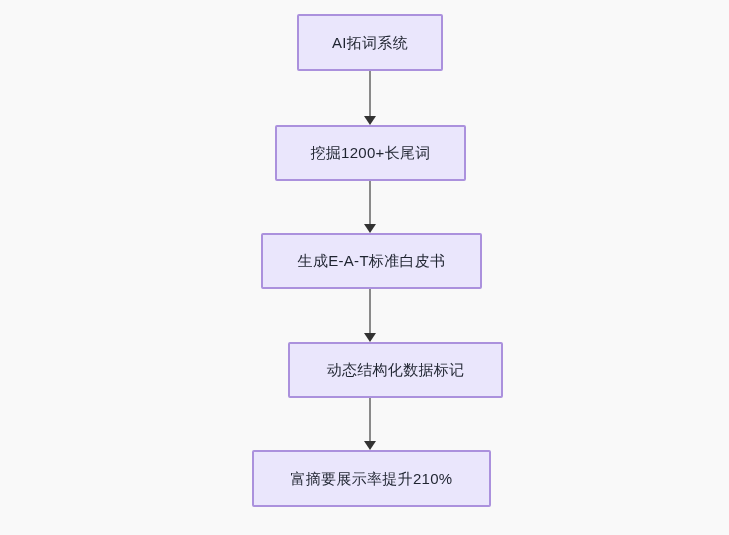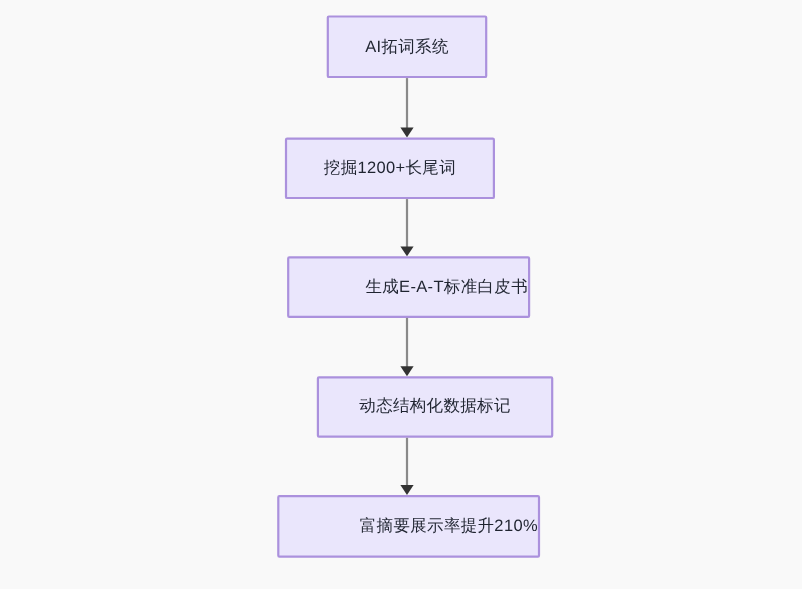--- a/index.html
+++ b/index.html
@@ -65,44 +65,44 @@
 
   <div class="node" style="left:297px; top:14px; width:146px; height:57px;">
     <span class="node-label">AI拓词系统</span>
   </div>
 
   <div class="connector" style="left:360px; top:71px; height:54px;">
     <div class="line"></div>
     <div class="head"></div>
   </div>
 
-  <div class="node" style="left:259px; top:125px; width:191px; height:56px;align-items:center;">
+  <div class="node" style="left:275px; top:125px; width:191px; height:56px;align-items:center;">
     <span class="node-label">挖掘1200+长尾词</span>
   </div>
 
   <div class="connector" style="left:360px; top:181px; height:52px;">
     <div class="line"></div>
     <div class="head"></div>
   </div>
 
-  <div class="node" style="left:261px; top:233px; width:221px; height:56px;justify-content:flex-end;">
+  <div class="node" style="left:261px; top:233px; width:221px; height:56px;">
     <span class="node-label">生成E-A-T标准白皮书</span>
   </div>
 
   <div class="connector" style="left:360px; top:289px; height:53px;">
     <div class="line"></div>
     <div class="head"></div>
   </div>
 
   <div class="node" style="left:264px; top:342px; width:215px; height:56px;margin-left:24px;">
     <span class="node-label">动态结构化数据标记</span>
   </div>
 
   <div class="connector" style="left:360px; top:398px; height:52px;">
     <div class="line"></div>
     <div class="head"></div>
   </div>
 
-  <div class="node" style="left:252px; top:450px; width:239px; height:57px;justify-content:flex-end;">
+  <div class="node" style="left:252px; top:450px; width:239px; height:57px;">
     <span class="node-label">富摘要展示率提升210%</span>
   </div>
 
 </div>
 
 </body></html>

